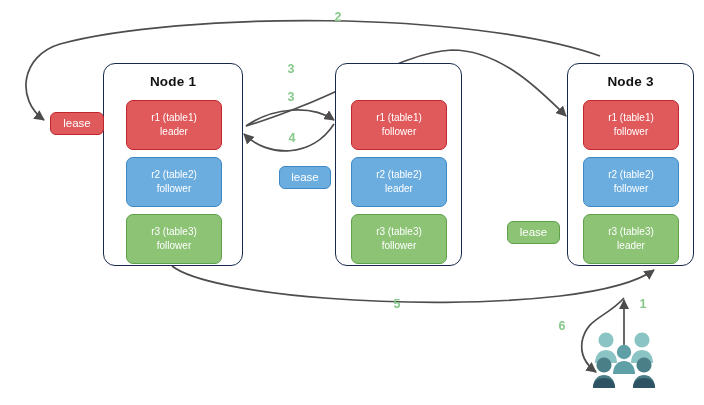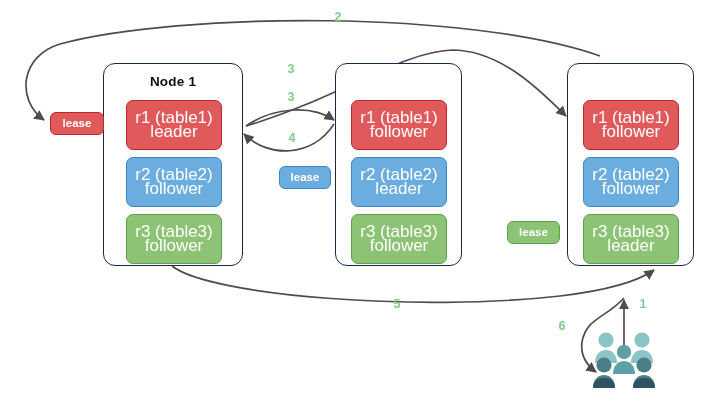--- a/index.html
+++ b/index.html
@@ -46,39 +46,38 @@
     letter-spacing: 0.2px;
   }
   .replica {
     position: absolute;
     box-sizing: border-box;
     border-radius: 7px;
     display: flex;
     flex-direction: column;
     justify-content: center;
     color: #ffffff;
-    font-size: 17px;
+    font-size: 10px;
     line-height: 14px;
     text-align: center;
   }
   .replica .l1, .replica .l2 {
     display: block;
     white-space: nowrap;
   }
   .lease-chip {
     position: absolute;
     box-sizing: border-box;
     border-radius: 6px;
     display: flex;
     align-items: center;
     justify-content: center;
     color: #ffffff;
     font-size: 11.5px;
     line-height: 13px;
-    font-weight: bold;
   }
   .step-label {
     position: absolute;
     font-size: 12.5px;
     font-weight: bold;
     color: #86c98a;
     text-align: center;
     white-space: nowrap;
   }
   #users-icon {
@@ -145,20 +144,21 @@
       <span class="l1">r2 (table2)</span>
       <span class="l2">leader</span>
     </div>
     <div class="replica" style="left:15px; top:150px; width:96px; height:50px; background:#8cc374; border:1.6px solid #5fa04a;">
       <span class="l1">r3 (table3)</span>
       <span class="l2">follower</span>
     </div>
   </div>
 
   <div class="node-box" style="left:567px; top:63px; width:127px; height:203px;">
+    <div class="node-title">Node 3</div>
     <div class="replica" style="left:15px; top:36px; width:96px; height:50px; background:#e0595b; border:1.6px solid #c0272d;">
       <span class="l1">r1 (table1)</span>
       <span class="l2">follower</span>
     </div>
     <div class="replica" style="left:15px; top:93px; width:96px; height:50px; background:#6cade0; border:1.6px solid #3d87c4;">
       <span class="l1">r2 (table2)</span>
       <span class="l2">follower</span>
     </div>
     <div class="replica" style="left:15px; top:150px; width:96px; height:50px; background:#8cc374; border:1.6px solid #5fa04a;">
       <span class="l1">r3 (table3)</span>

